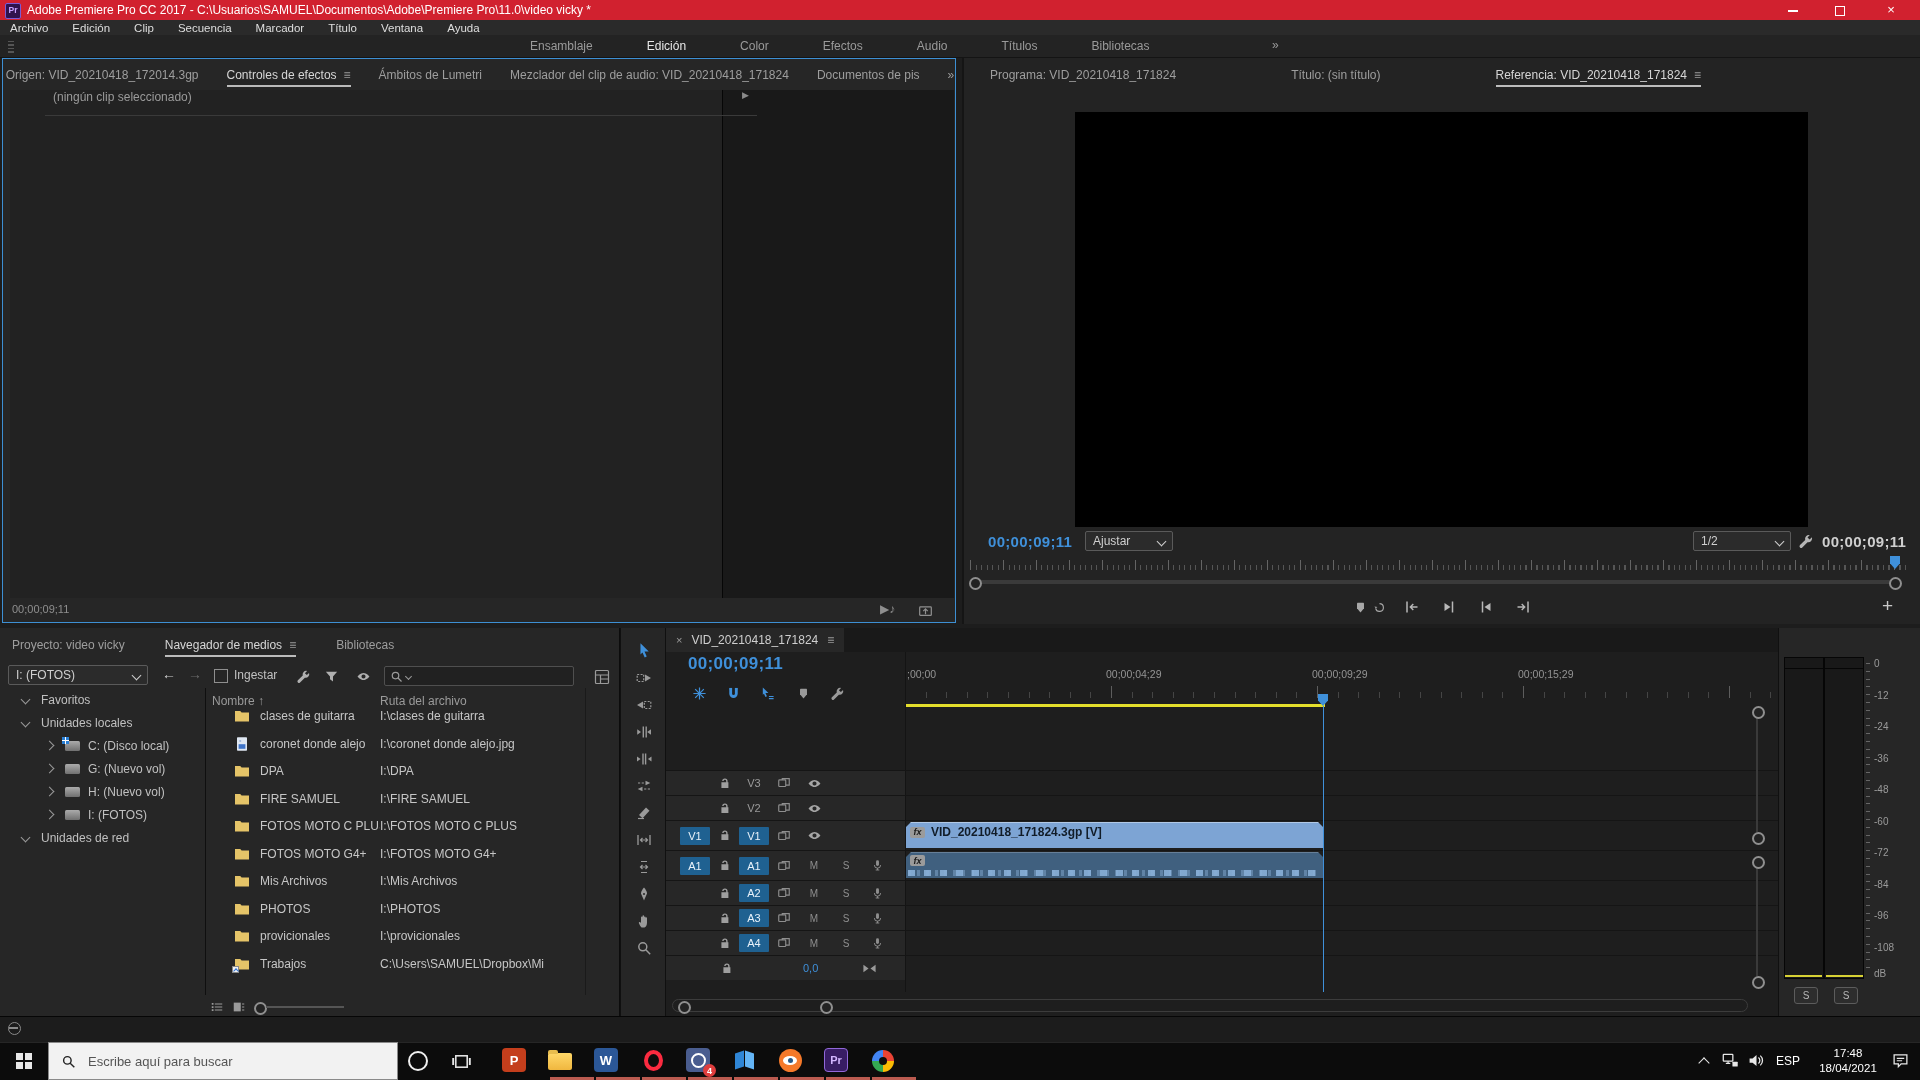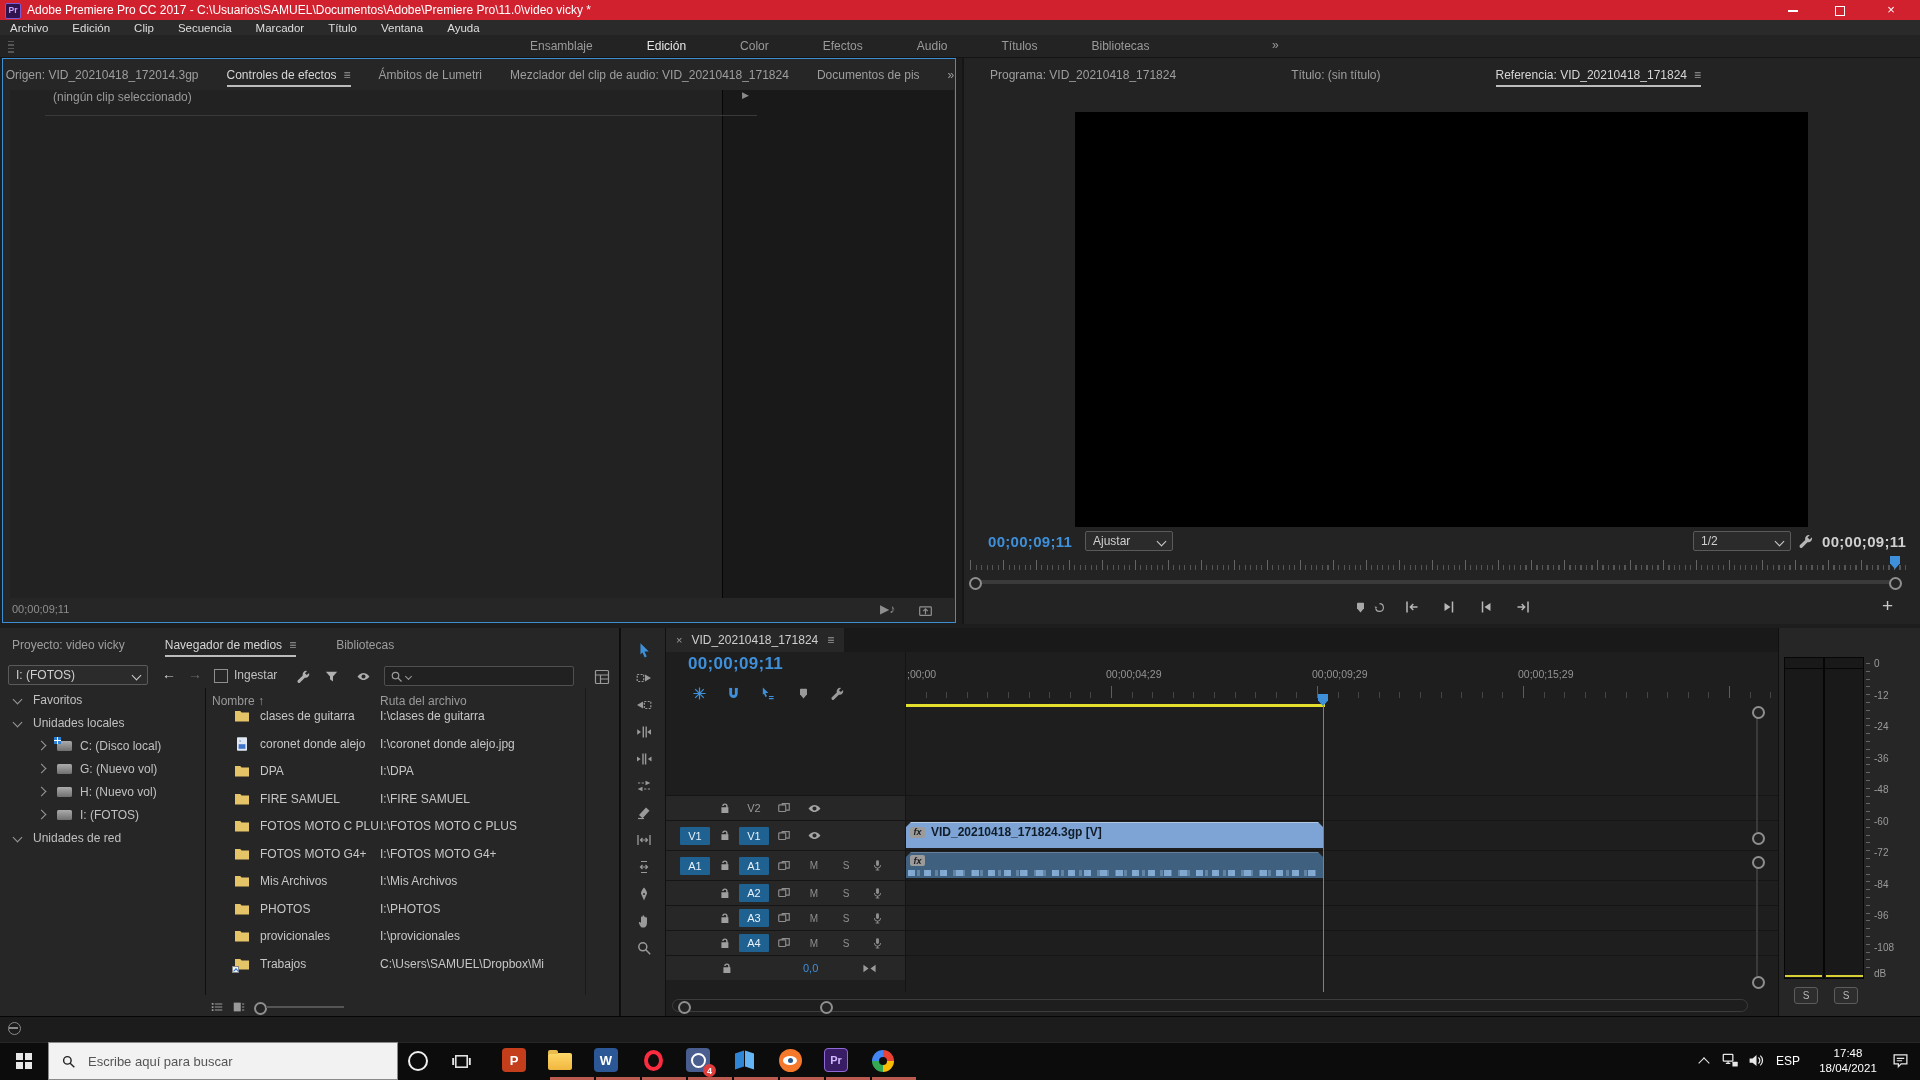--- a/index.html
+++ b/index.html
@@ -69,21 +69,21 @@
   
   .mediapanel{left:0;top:628px;width:620px;height:388px;background:#262626;border-right:1px solid #0c0c0c;box-sizing:border-box;}
   .mbtabs{left:0;top:630px;width:620px;height:30px;padding-left:12px;gap:40px;}
   .drivebox{left:8px;top:665px;width:140px;}
   .navarrow{top:666px;font-size:14px;}
   .ckbox{left:214px;top:669px;width:12px;height:12px;border:1px solid #8f8f8f;background:transparent;}
   .mb-ic{color:#b0b0b0;}
   .searchbox{left:384px;top:666px;width:190px;height:20px;background:#212121;border:1px solid #4f4f4f;border-radius:2px;
              display:flex;align-items:center;padding:0 5px;gap:3px;box-sizing:border-box;}
   .searchbox input{flex:1;background:transparent;border:none;outline:none;color:#ccc;font-size:11px;font-family:"Liberation Sans",sans-serif;}
-  .trow{position:absolute;left:0;width:205px;height:23px;display:flex;align-items:center;color:#c0c0c0;}
+  .trow{position:absolute;left:0;width:205px;height:23px;display:flex;align-items:center;color:#c0c0c0;padding-left:8px;}
   .trow .chv{color:#9a9a9a;flex:none;}
   .drive{width:15px;height:10px;border-radius:1.5px;background:linear-gradient(180deg,#ababab,#707070);position:relative;flex:none;}
   .winflag{position:absolute;left:-3px;top:-4px;width:7px;height:7px;
            background:linear-gradient(#fff,#fff) 3px 0/1px 7px no-repeat,linear-gradient(#fff,#fff) 0 3px/7px 1px no-repeat,#2a7fd4;}
   .vdiv{width:1px;background:#0f0f0f;}
   .colhead{color:#9a9a9a;font-size:12px;}
   .frow{position:absolute;left:206px;width:400px;height:27px;display:flex;align-items:center;color:#c6c6c6;}
   .fic{margin-left:28px;width:16px;flex:none;position:relative;}
   .fold{color:#e5c468;}
   .lnkbadge{position:absolute;left:-2px;bottom:-1px;width:7px;height:7px;background:#f2f2f2;border:1px solid #888;box-sizing:border-box;}
@@ -711,20 +711,36 @@
   <div class="rlabel" style="left:1106px">00;00;04;29</div>
   <div class="rlabel" style="left:1312px">00;00;09;29</div>
   <div class="rlabel" style="left:1518px">00;00;15;29</div>
   <div class="abs tlticks">
       <div class="minor"></div>
       <div class="major"></div>
     </div>
   <div class="abs workarea"></div>
   <div class="abs tlvdiv"></div>
 
+  <div class="trk" style="top:770px;height:25px">
+    <div class="trkh">
+        <span class="patch"></span>
+        <svg class="ic lockic" width="13" height="13">
+          <use href="#i-lock"></use>
+        </svg>
+        <span class="ttgt">V3</span>
+        <svg class="ic" width="14" height="14" style="color:#8f8f8f">
+          <use href="#i-sync"></use>
+        </svg>
+        <svg class="ic" width="15" height="15" style="color:#a5a5a5;margin-left:8px">
+          <use href="#i-eye"></use>
+        </svg>
+      </div>
+    <div class="trkl"></div>
+  </div>
   <div class="trk" style="top:795px;height:25px">
     <div class="trkh">
         <span class="patch"></span>
         <svg class="ic lockic" width="13" height="13">
           <use href="#i-lock"></use>
         </svg>
         <span class="ttgt">V2</span>
         <svg class="ic" width="14" height="14" style="color:#8f8f8f">
           <use href="#i-sync"></use>
         </svg>

